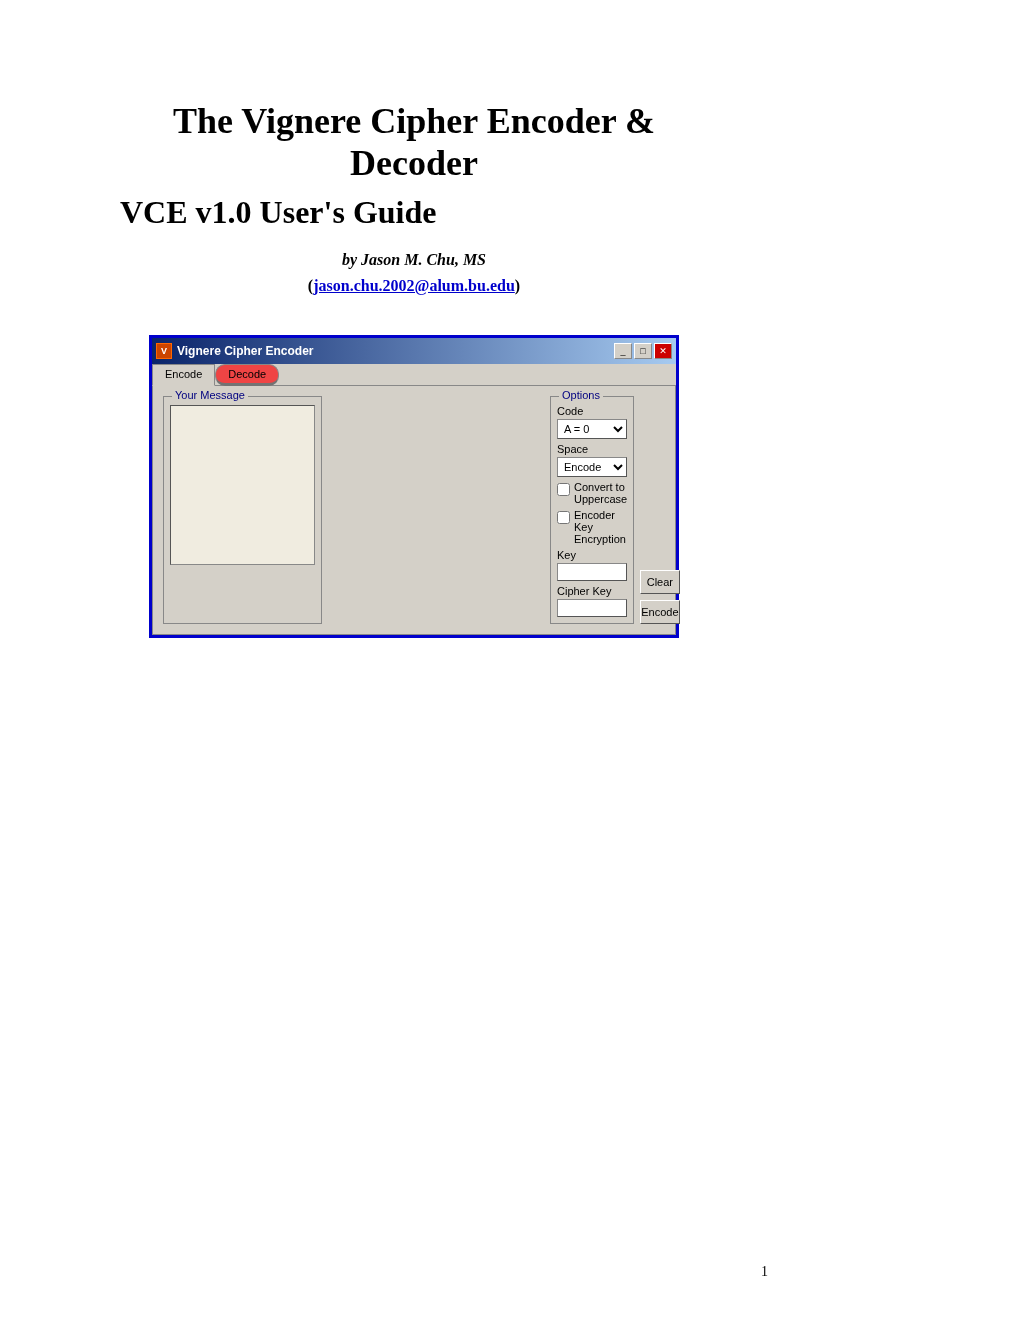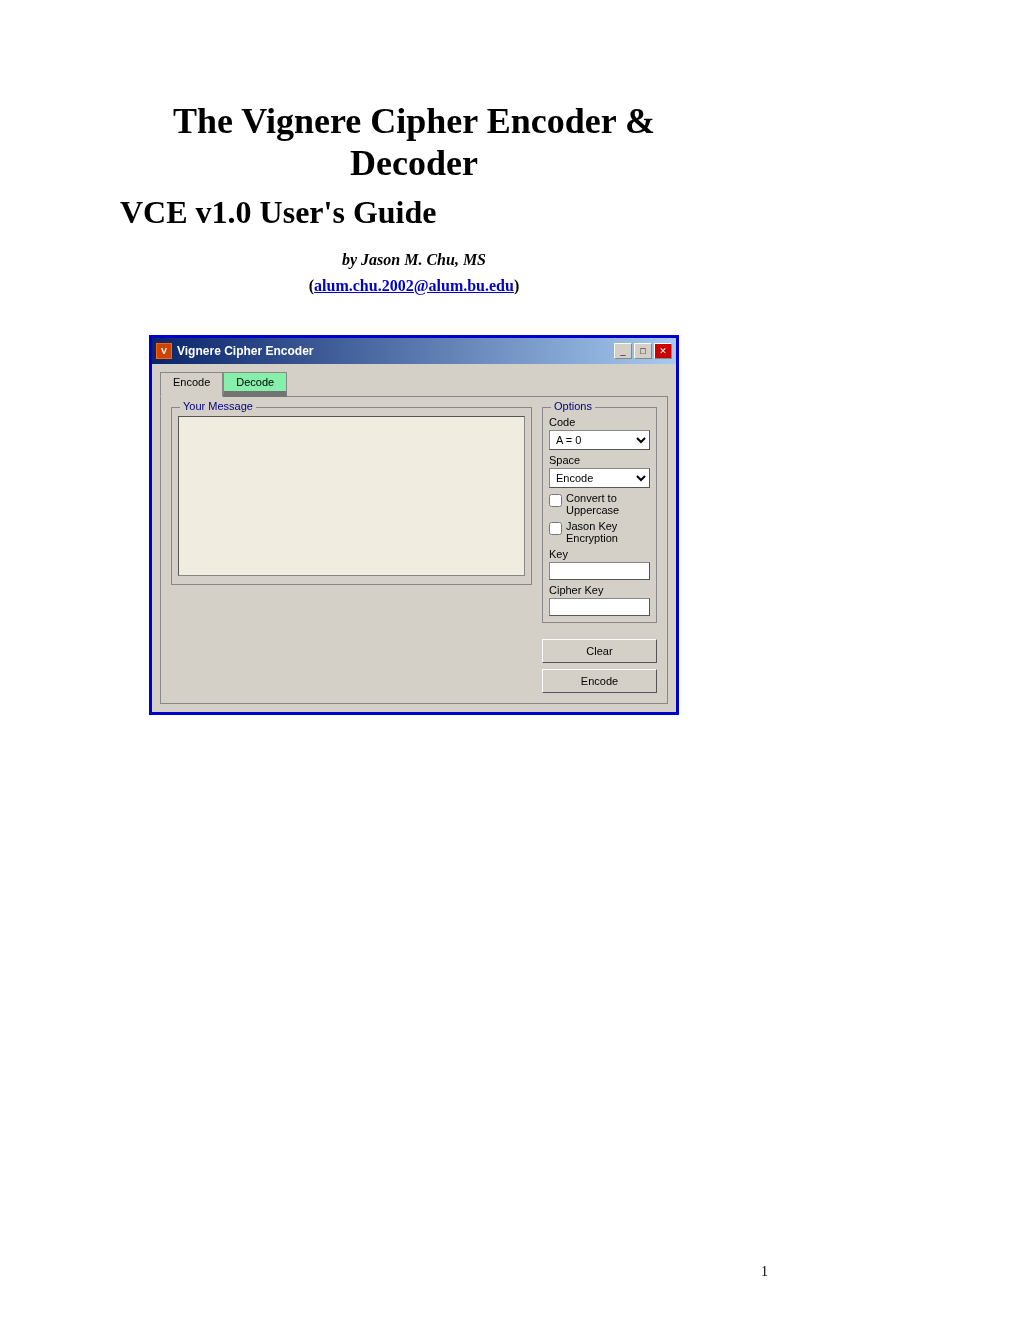--- a/index.html
+++ b/index.html
@@ -123,21 +123,20 @@
       cursor: pointer;
       color: #000;
     }
 
     .tb-btn.close-btn {
       background: #cc0000;
       color: white;
     }
 
     .window-body {
-      padding: 8px;
       background: #d4d0c8;
     }
 
     
     .tab-bar {
       display: flex;
       margin-bottom: 0;
     }
 
     .tab {
@@ -150,47 +149,48 @@
     }
 
     .tab.active {
       background: #d4d0c8;
       border-bottom-color: #d4d0c8;
       z-index: 2;
       font-weight: normal;
     }
 
     .tab.inactive {
-      background: #86efac;
-      border-bottom: 6px solid #737373;
+      background: #ef4444;
+      border-bottom: 3px solid #737373;
+      border-radius: 10px;
     }
 
     .tab-content {
       border: 1px solid #888;
       background: #d4d0c8;
       padding: 10px;
       margin-top: -1px;
     }
 
     .main-layout {
       display: flex;
       gap: 10px;
     }
 
     .left-panel {
       flex: 1;
       display: flex;
-      flex-direction: column;
+      flex-direction: row;
       gap: 8px;
     }
 
     .right-panel {
       width: 115px;
       display: flex;
-      flex-direction: column;
+      flex-direction: row;
       gap: 6px;
     }
 
     
     .group-box {
       border: 1px solid #888;
       position: relative;
       padding: 8px 6px 6px 6px;
       background: #d4d0c8;
     }
@@ -334,21 +334,21 @@
   </style>
 </head>
 <body>
 
 <div class="page">
 
   <h1 class="main-title">The Vignere Cipher Encoder &amp; Decoder</h1>
   <h2 class="sub-title">VCE v1.0 User's Guide</h2>
   <p class="author">by Jason M. Chu, MS</p>
   <p class="email-line">
-    (<a class="email-link" href="mailto:jason.chu.2002@alum.bu.edu">alum.chu.2002@alum.bu.edu</a>)
+    (<a class="email-link" href="mailto:jason.chu.2002@alum.bu.edu">jason.chu.2002@alum.bu.edu</a>)
   </p>
 
   <div class="app-window-container">
     <div class="app-window">
 
       <div class="title-bar">
         <div class="title-bar-left">
           <div class="title-bar-icon">
             <span>V</span>
           </div>
@@ -404,21 +404,21 @@
                   </select>
                 </div>
 
                 <div class="checkbox-row">
                   <input type="checkbox" class="win-checkbox" style="">
                   <span>Convert to Uppercase</span>
                 </div>
 
                 <div class="checkbox-row">
                   <input type="checkbox" class="win-checkbox" style="">
-                  <span>Jason Key Encryption</span>
+                  <span>Encoder Key Encryption</span>
                 </div>
 
                 <div>
                   <span class="key-label">Key</span>
                   <input type="text" class="key-input" style="">
                 </div>
 
                 <div>
                   <span class="key-label">Cipher Key</span>
                   <input type="text" class="key-input" style="">

